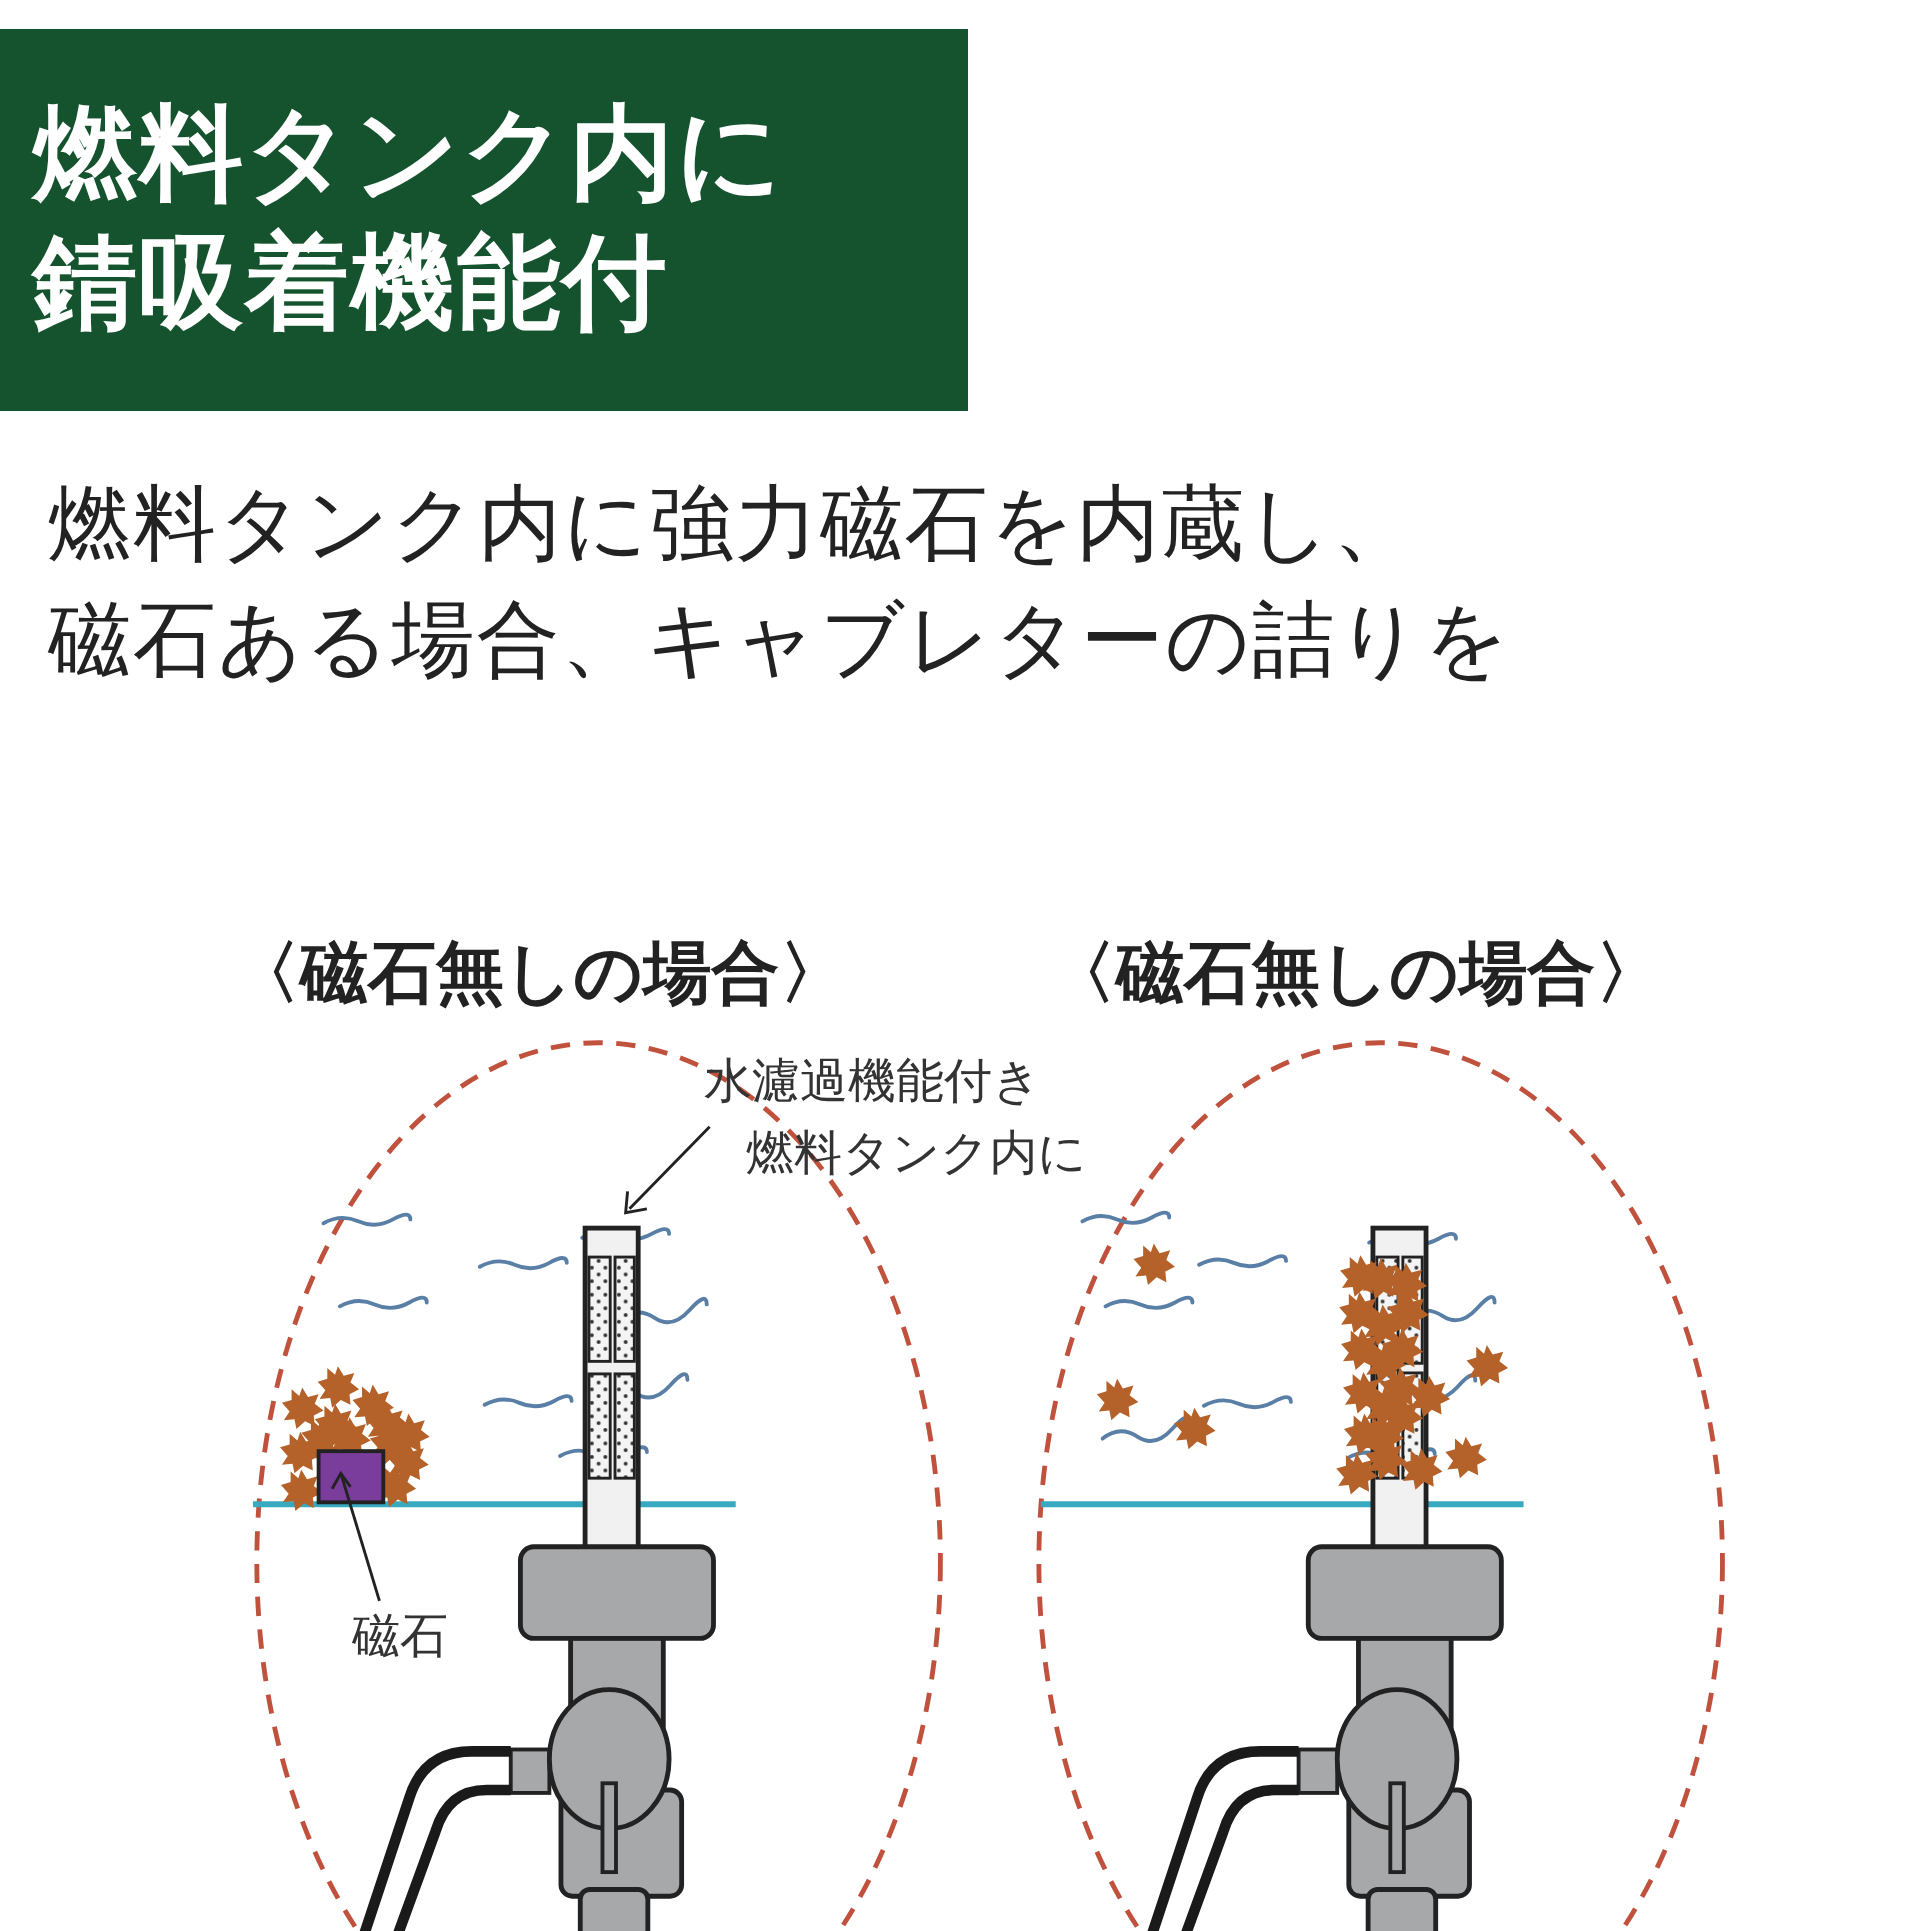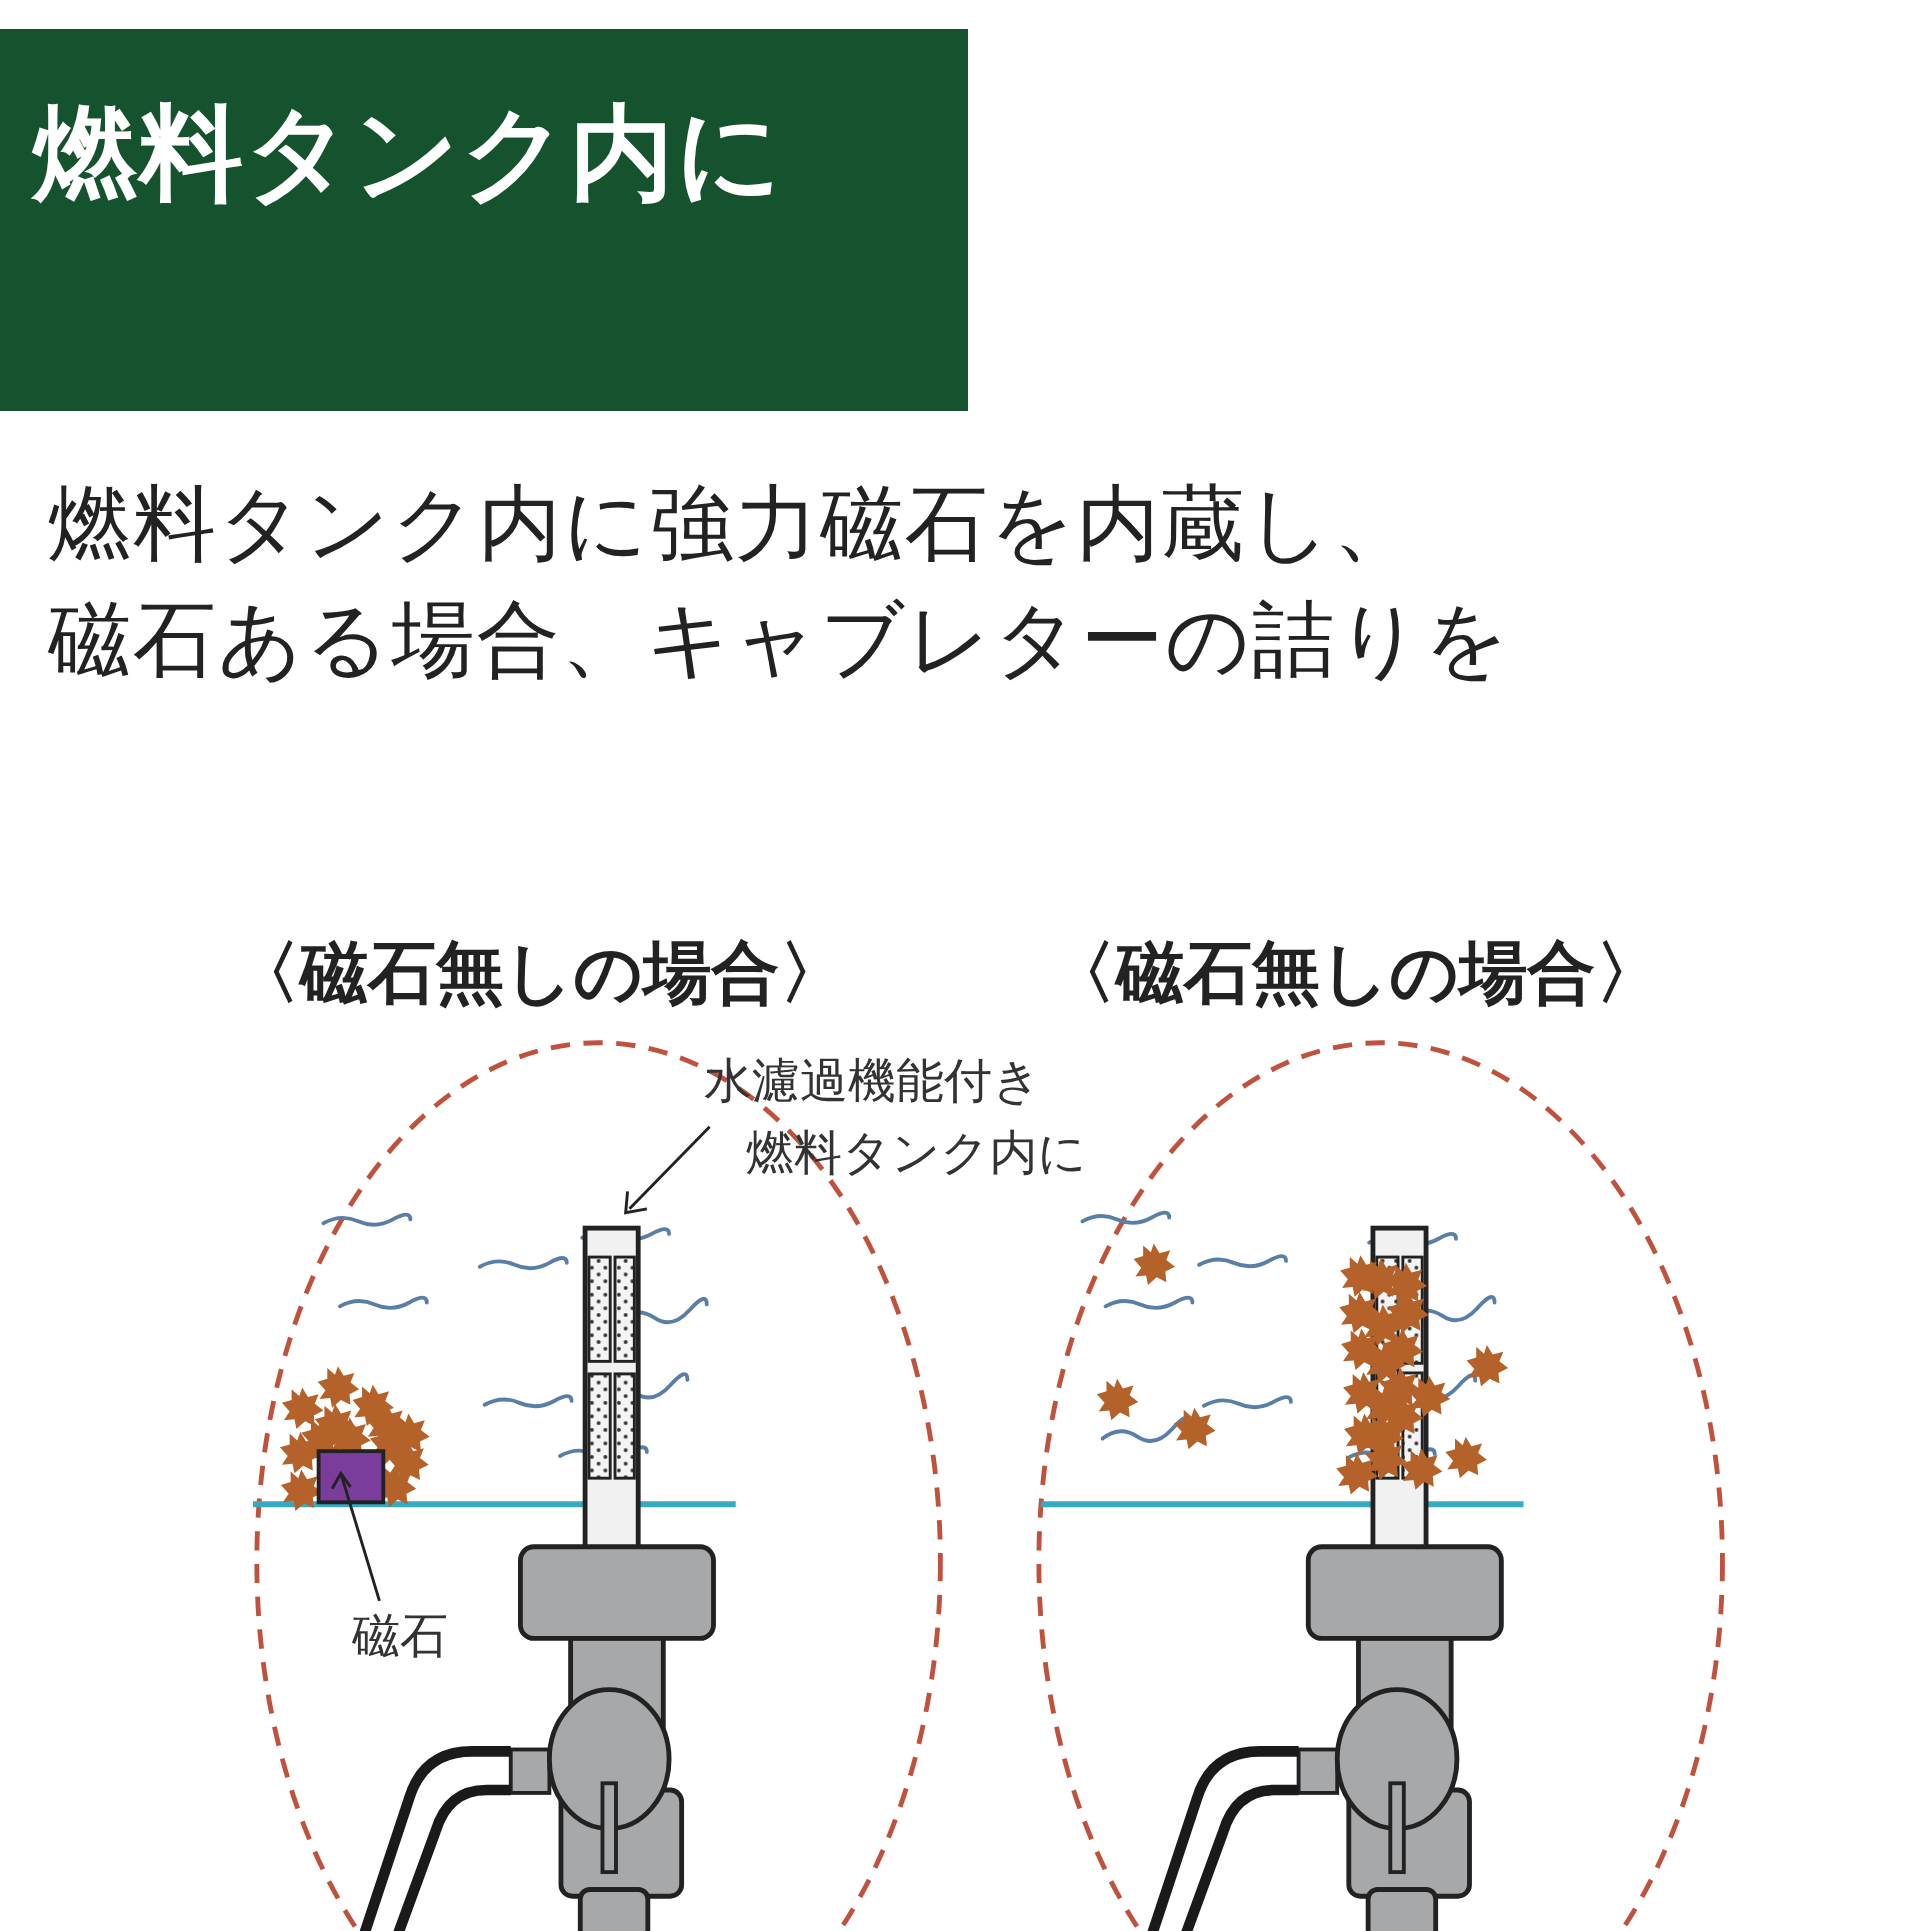--- a/index.html
+++ b/index.html
@@ -16,20 +16,21 @@
                 font-size: 68px; line-height: 87px; white-space: nowrap; }
   .diagram { position: absolute; left: 0; top: 0; width: 1931px; height: 1931px; }
   .annot { position: absolute; color: #333333; font-size: 48px; line-height: 64px; white-space: nowrap; }
 </style>
 </head>
 <body>
 
 <div class="banner">
   <div class="banner-text">
     <div>燃料タンク内に</div>
+    <div>錆吸着機能付</div>
   </div>
 </div>
 
 <div class="desc">
   <div>燃料タンク内に強力磁石を内蔵し、</div>
   <div>磁石ある場合、キャブレターの詰りを</div>
 </div>
 
 <div class="case-label" style="left:232px;">〈磁石無しの場合〉</div>
 <div class="case-label" style="left:1048px;">〈磁石無しの場合〉</div>

